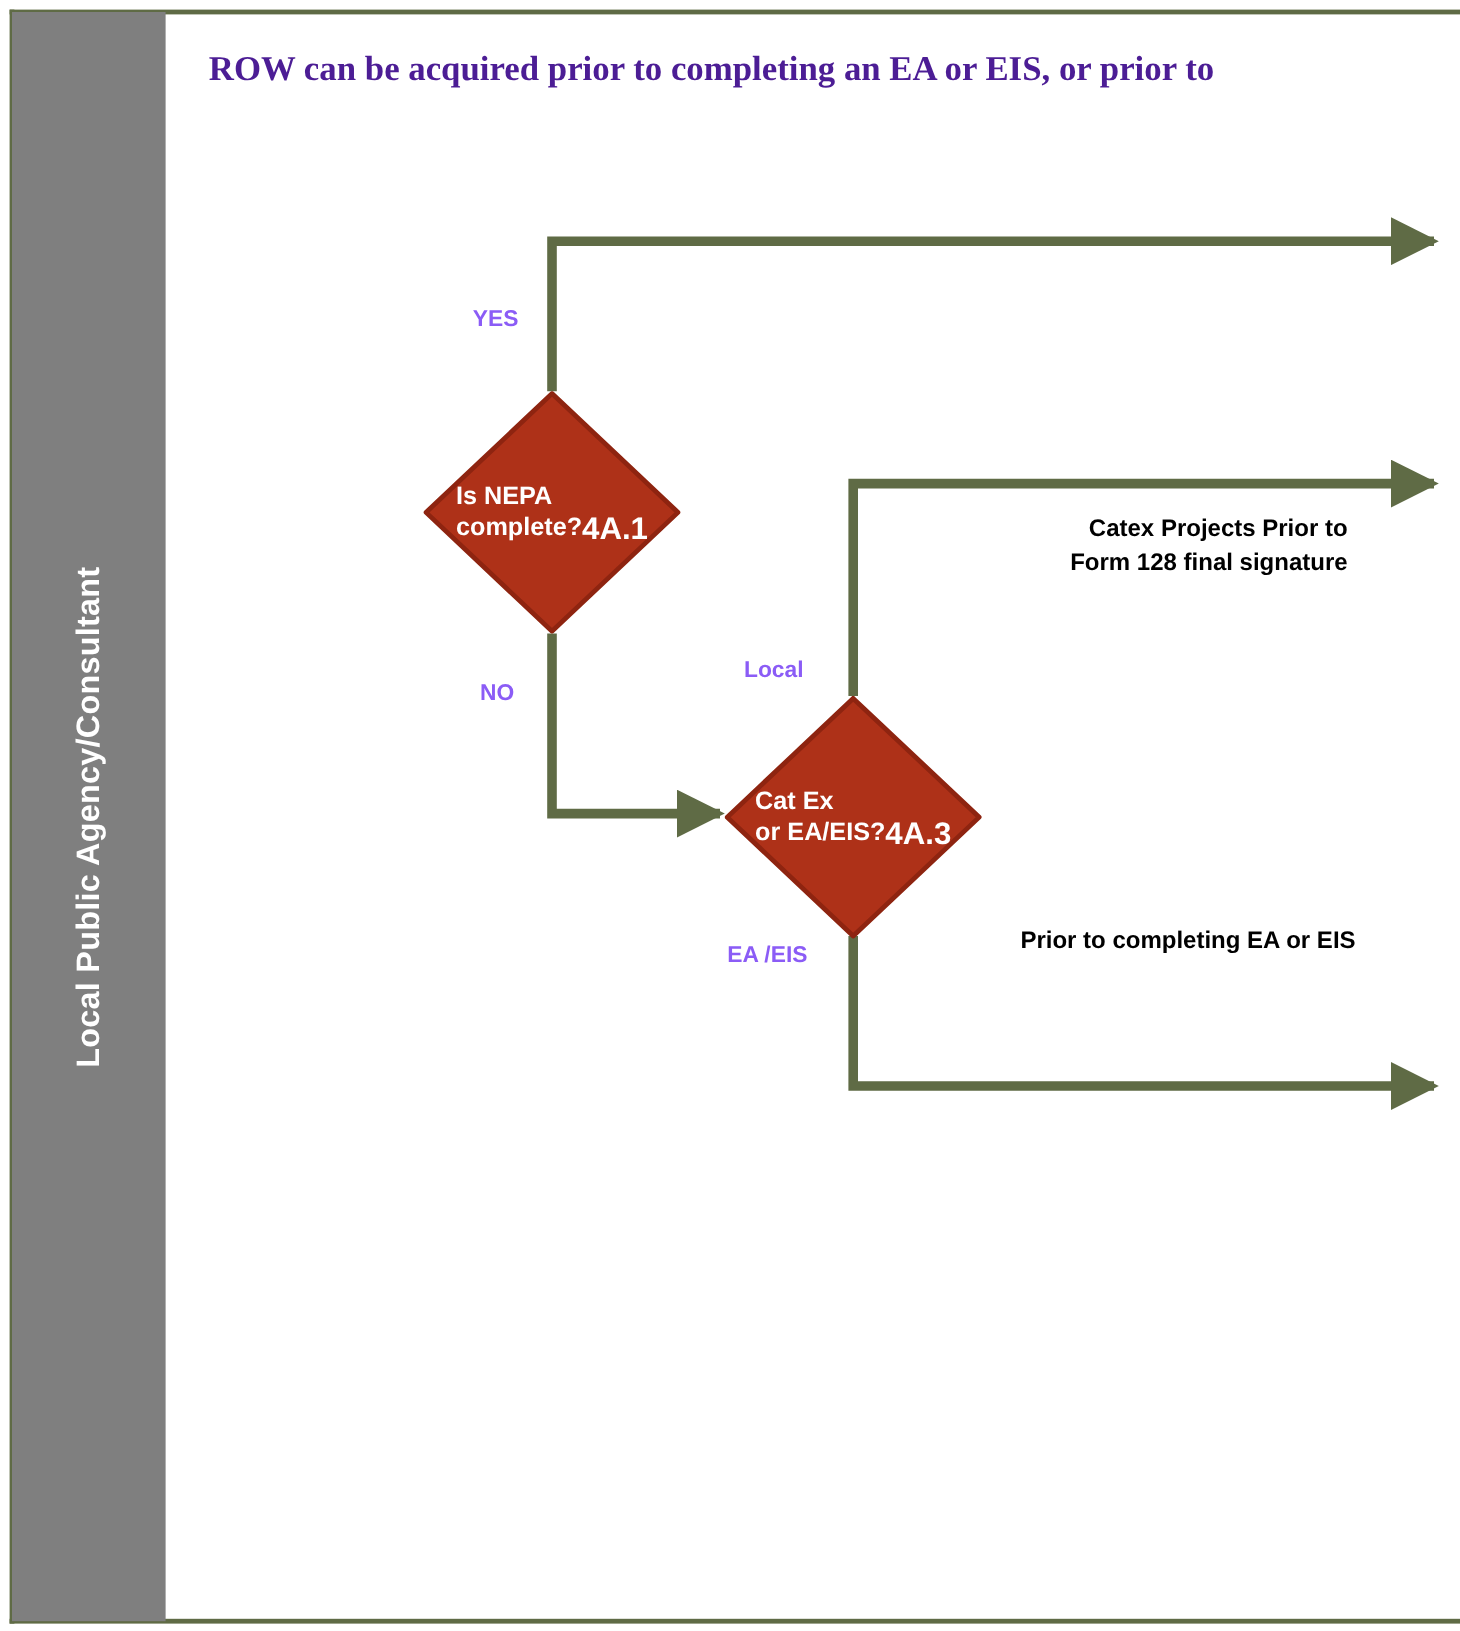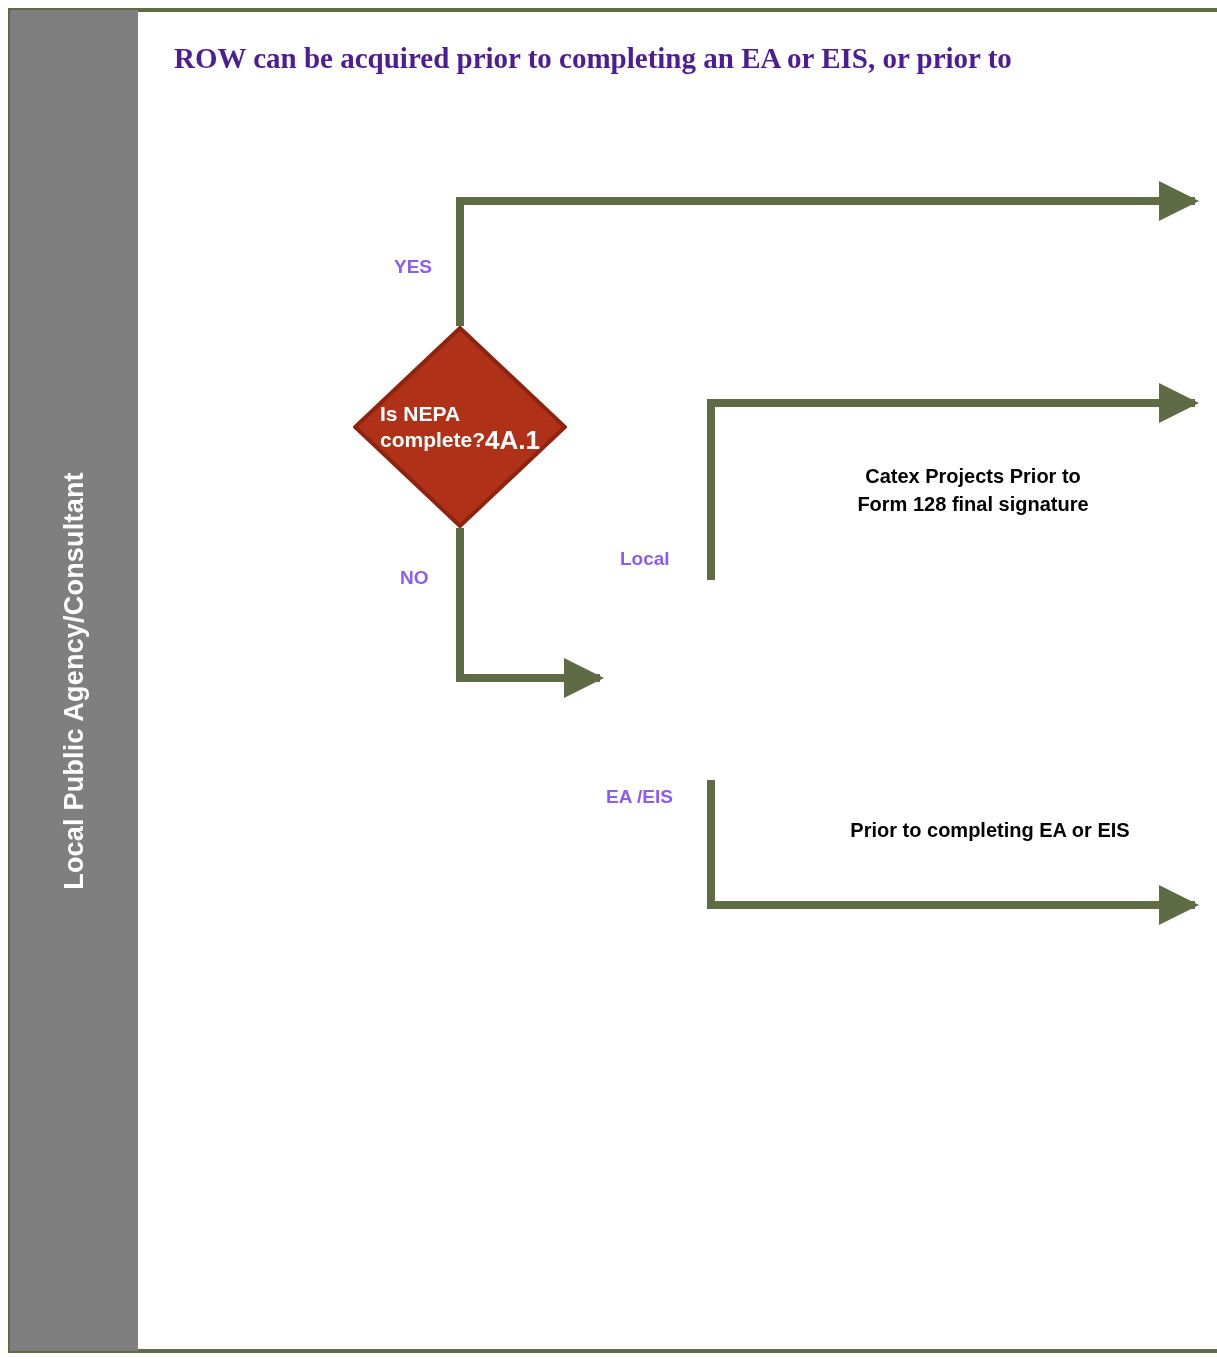--- a/index.html
+++ b/index.html
@@ -210,27 +210,37 @@
     <svg class="diamond-shape" viewBox="0 0 214 202" preserveAspectRatio="none">
       <polygon points="107,2 212,101 107,200 2,101" fill="#AE3118" stroke="#8E2410" stroke-width="4"></polygon>
     </svg>
     <div class="diamond-text">
       <div class="diamond-main">Is NEPA
 complete?</div>
       <div class="diamond-code">4A.1</div>
     </div>
   </div>
 
+  <div class="diamond-wrap" style="left:604px; top:580px; width:214px; height:202px;">
+    <svg class="diamond-shape" viewBox="0 0 214 202" preserveAspectRatio="none">
+      <polygon points="107,2 212,101 107,200 2,101" fill="#AE3118" stroke="#8E2410" stroke-width="4"></polygon>
+    </svg>
+    <div class="diamond-text">
+      <div class="diamond-main">Cat Ex
+or EA/EIS?</div>
+      <div class="diamond-code">4A.3</div>
+    </div>
+  </div>
 
   <div class="edge-label" style="left:394px; top:256px;">YES</div>
 
   <div class="edge-label" style="left:400px; top:567px;">NO</div>
 
   <div class="edge-label" style="left:620px; top:548px;">Local</div>
 
   <div class="edge-label" style="left:606px; top:786px;">EA /EIS</div>
 
-  <div class="annotation" style="left:823px; top:462px; width:300px;">Catex Projects Prior to
+  <div class="annotation" style="left:823px; top:427px; width:300px;text-align:right;">Catex Projects Prior to
 Form 128 final signature</div>
 
-  <div class="annotation" style="left:805px; top:816px; width:370px;">Prior to completing EA  or EIS</div>
+  <div class="annotation" style="left:805px; top:770px; width:370px;">Prior to completing EA  or EIS</div>
 
 </div>
 
 </body></html>

